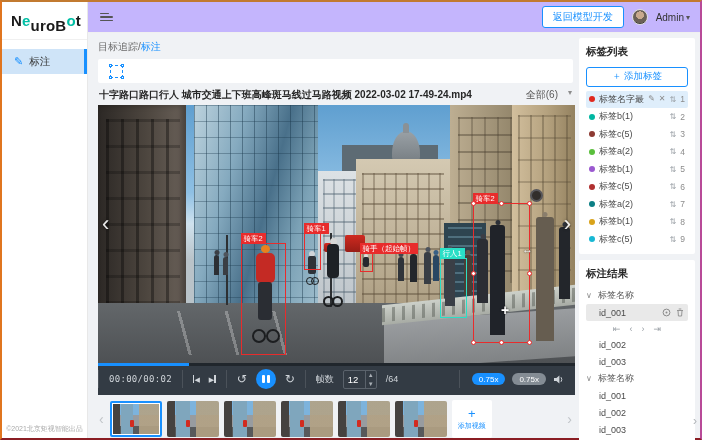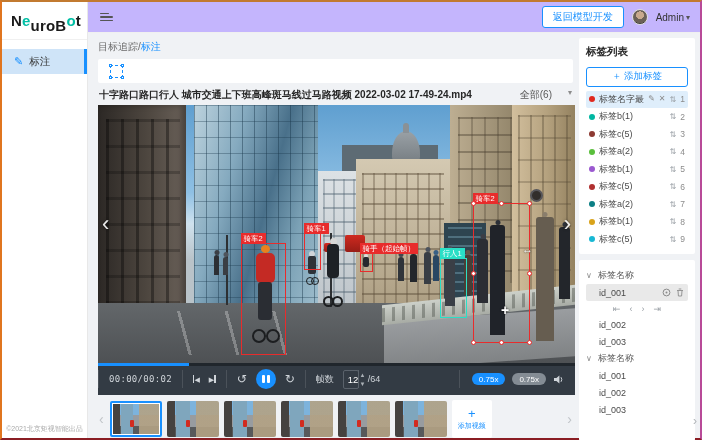--- a/index.html
+++ b/index.html
@@ -43,21 +43,21 @@
   .sel-tool s:nth-child(1){ left:-2px; top:-2px; } .sel-tool s:nth-child(2){ right:-2px; top:-2px; }
   .sel-tool s:nth-child(3){ left:-2px; bottom:-2px; } .sel-tool s:nth-child(4){ right:-2px; bottom:-2px; }
   .tool-right { margin-left:auto; display:flex; align-items:center; gap:6px; }
   .toggle { width:22px; height:12px; border-radius:6px; background:#c9ccd1; position:relative; cursor:pointer; }
   .toggle i { position:absolute; left:1px; top:1px; width:10px; height:10px; border-radius:50%; background:#fff; }
   .toggle-label { font-size:10px; color:#595959; }
   .save-btn { background:#1890ff; color:#fff; border:none; border-radius:3px; font-size:10px; padding:4px 10px; cursor:pointer; }
 
   .title-row { display:flex; align-items:center; margin:5px 1px 3px 1px; }
   .v-title { font-size:10px; font-weight:bold; color:#262626; white-space:nowrap; overflow:hidden; }
-  .v-filter { margin-left:auto; font-size:10px; color:#595959; display:flex; gap:16px; align-items:flex-start; cursor:pointer; flex:0 0 auto; }
+  .v-filter { margin-left:auto; font-size:10px; color:#595959; display:flex; gap:10px; align-items:flex-start; cursor:pointer; flex:0 0 auto; }
   .v-filter .caret { font-size:8px; color:#8c8c8c; }
 
   
   .player { width:477px; }
   .photo { position:relative; width:477px; height:258px; overflow:hidden; background:linear-gradient(#5f9fd0 0%,#8fc0e4 34%,#cfe2ee 46%,#b9c3c9 60%); }
   .sc { position:absolute; }
   .bldg-left { left:0; top:0; width:88px; height:258px;
     background:linear-gradient(90deg,#2c2825 0%,#4d463f 55%,#6a6159 100%);
     box-shadow:inset -4px 0 6px rgba(0,0,0,.35); }
   .bldg-left::after{ content:""; position:absolute; inset:14px 6px 60px 8px;
@@ -123,21 +123,21 @@
   .c-sec { display:flex; align-items:center; height:18px; padding:0 10px; border-left:1px solid rgba(255,255,255,.12); gap:9px; }
   .c-sec:first-of-type { border-left:none; flex:0 0 122px; }
   .time { font-family:"DejaVu Sans Mono",monospace; font-size:9px; letter-spacing:.3px; }
   .skip { display:flex; align-items:center; cursor:pointer; }
   .skip .bar2 { width:1.5px; height:8px; background:#cfd4d9; }
   .skip .tri { font-size:7px; line-height:1; }
   .jump { font-size:12px; cursor:pointer; line-height:1; }
   .pause-btn { width:20px; height:20px; border-radius:50%; background:#1890ff; display:flex; align-items:center; justify-content:center; gap:2.5px; cursor:pointer; }
   .pause-btn i { width:2.5px; height:8px; background:#fff; border-radius:1px; }
   .frame-label { font-size:9px; }
-  .frame-input { width:16px; height:19px; border:1px solid #5a626b; border-radius:2px; display:flex; align-items:center; background:transparent; }
+  .frame-input { width:34px; height:19px; border:1px solid #5a626b; border-radius:2px; display:flex; align-items:center; background:transparent; }
   .frame-input .val { flex:1; padding-left:4px; font-size:9.5px; color:#fff; }
   .frame-input .steps { width:11px; border-left:1px solid #5a626b; display:flex; flex-direction:column; align-items:center; line-height:1; }
   .frame-input .steps span { font-size:6px; color:#aab0b6; cursor:pointer; height:9px; display:flex; align-items:center; }
   .frame-total { font-size:9px; }
   .c-right { margin-left:auto; display:flex; align-items:center; gap:7px; padding-right:10px; border-left:1px solid rgba(255,255,255,.12); height:18px; padding-left:12px; }
   .pill { border-radius:8px; font-size:8px; padding:1.5px 7px; cursor:pointer; }
   .pill.active { background:#1890ff; color:#fff; }
   .pill.idle { background:#848c94; color:#fff; }
   .vol { display:flex; align-items:center; cursor:pointer; }
 
@@ -456,20 +456,21 @@
           </div>
           <div class="tag-row">
             <span class="dot" style="background: rgb(24, 184, 212);"></span>
             <span class="tag-name">标签c(5)</span>
             <span class="sc-ic">⇅</span>
             <span class="sc-num">9</span>
           </div>
         </div>
 
         <div class="card" style="flex:1;">
+          <div class="card-title">标注结果</div>
 
           <div class="grp-row">
             <span class="grp-caret">∨</span>
             <span>标签名称</span>
           </div>
           <div class="id-row sel">
             <span>id_001</span>
             <span class="spacer"></span>
             <span class="mini-ic">
               <svg width="9" height="9" viewBox="0 0 9 9">

